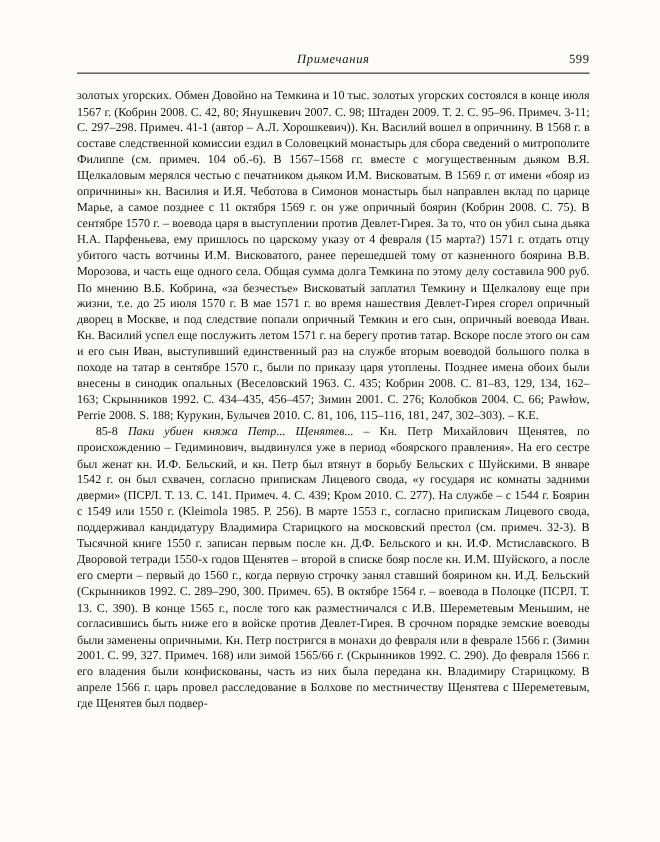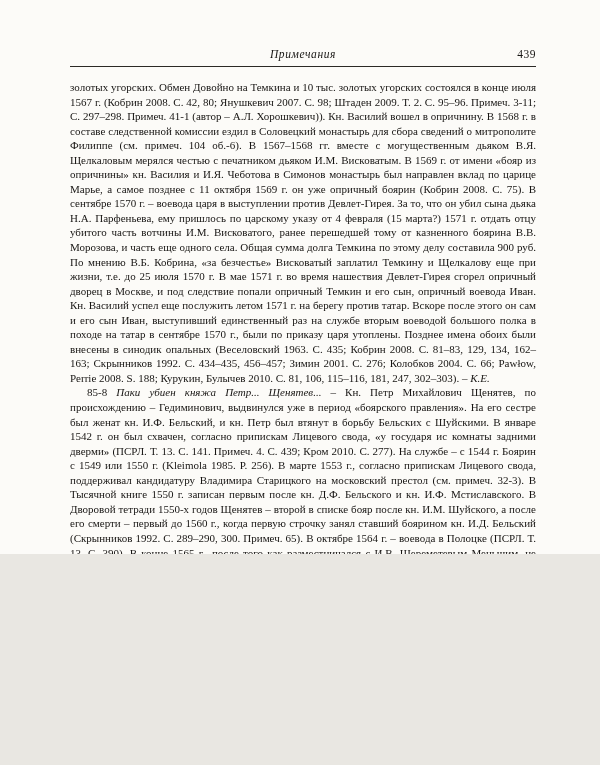--- a/index.html
+++ b/index.html
@@ -9,21 +9,21 @@
   }
   body {
     width: 600px;
     height: 765px;
     font-family: "Liberation Serif", "DejaVu Serif", serif;
     color: #171513;
   }
   .page {
     box-sizing: border-box;
     width: 600px;
-    height: 554px;
+    height: 765px;
     background: #fcfbf8;
     padding: 46px 64px 20px 70px;
     overflow: hidden;
   }
   .running-head {
     position: relative;
     text-align: center;
     font-size: 11.5px;
     height: 16px;
     line-height: 16px;
@@ -56,31 +56,30 @@
   .para.indented {
     text-indent: 17px;
   }
   .note-num {
     font-weight: 400;
   }
   .lemma {
     font-style: italic;
   }
   .sig {
-    font-style: italic;
   }
 </style>
 </head>
 <body>
 
 <div class="page">
 
   <header class="running-head">
     <span class="running-title">Примечания</span>
-    <span class="page-number">439</span>
+    <span class="page-number">599</span>
   </header>
 
   <hr class="rule">
 
   <main class="body-text">
 
     <p class="para"><span>золотых угорских. Обмен Довойно на Темкина и 10 тыс. золотых угорских состоялся в конце июля 1567 г. (Кобрин 2008. С. 42, 80; Янушкевич 2007. С. 98; Штаден 2009. Т. 2. С. 95–96. Примеч. 3-11; С. 297–298. Примеч. 41-1 (автор – А.Л. Хорошкевич)). Кн. Василий вошел в опричнину. В 1568 г. в составе следственной комиссии ездил в Соловецкий монастырь для сбора сведений о митрополите Филиппе (см. примеч. 104 об.-6). В 1567–1568 гг. вместе с могущественным дьяком В.Я. Щелкаловым мерялся честью с печатником дьяком И.М. Висковатым. В 1569 г. от имени «бояр из опричнины» кн. Василия и И.Я. Чеботова в Симонов монастырь был направлен вклад по царице Марье, а самое позднее с 11 октября 1569 г. он уже опричный боярин (Кобрин 2008. С. 75). В сентябре 1570 г. – воевода царя в выступлении против Девлет-Гирея. За то, что он убил сына дьяка Н.А. Парфеньева, ему пришлось по царскому указу от 4 февраля (15 марта?) 1571 г. отдать отцу убитого часть вотчины И.М. Висковатого, ранее перешедшей тому от казненного боярина В.В. Морозова, и часть еще одного села. Общая сумма долга Темкина по этому делу составила 900 руб. По мнению В.Б. Кобрина, «за безчестье» Висковатый заплатил Темкину и Щелкалову еще при жизни, т.е. до 25 июля 1570 г. В мае 1571 г. во время нашествия Девлет-Гирея сгорел опричный дворец в Москве, и под следствие попали опричный Темкин и его сын, опричный воевода Иван. Кн. Василий успел еще послужить летом 1571 г. на берегу против татар. Вскоре после этого он сам и его сын Иван, выступивший единственный раз на службе вторым воеводой большого полка в походе на татар в сентябре 1570 г., были по приказу царя утоплены. Позднее имена обоих были внесены в синодик опальных (Веселовский 1963. С. 435; Кобрин 2008. С. 81–83, 129, 134, 162–163; Скрынников 1992. С. 434–435, 456–457; Зимин 2001. С. 276; Колобков 2004. С. 66; Pawłow, Perrie 2008. S. 188; Курукин, Булычев 2010. С. 81, 106, 115–116, 181, 247, 302–303). – </span><span class="sig">К.Е.</span></p>
 
     <p class="para indented"><span class="note-num">85-8</span><span class="lemma"> Паки убиен княжа Петр... Щенятев...</span><span> – </span><span>Кн. Петр Михайлович Щенятев, по происхождению – Гедиминович, выдвинулся уже в период «боярского правления». На его сестре был женат кн. И.Ф. Бельский, и кн. Петр был втянут в борьбу Бельских с Шуйскими. В январе 1542 г. он был схвачен, согласно припискам Лицевого свода, «у государя ис комнаты задними дверми» (ПСРЛ. Т. 13. С. 141. Примеч. 4. С. 439; Кром 2010. С. 277). На службе – с 1544 г. Боярин с 1549 или 1550 г. (Kleimola 1985. Р. 256). В марте 1553 г., согласно припискам Лицевого свода, поддерживал кандидатуру Владимира Старицкого на московский престол (см. примеч. 32-3). В Тысячной книге 1550 г. записан первым после кн. Д.Ф. Бельского и кн. И.Ф. Мстиславского. В Дворовой тетради 1550-х годов Щенятев – второй в списке бояр после кн. И.М. Шуйского, а после его смерти – первый до 1560 г., когда первую строчку занял ставший боярином кн. И.Д. Бельский (Скрынников 1992. С. 289–290, 300. Примеч. 65). В октябре 1564 г. – воевода в Полоцке (ПСРЛ. Т. 13. С. 390). В конце 1565 г., после того как разместничался с И.В. Шереметевым Меньшим, не согласившись быть ниже его в войске против Девлет-Гирея. В срочном порядке земские воеводы были заменены опричными. Кн. Петр постригся в монахи до февраля или в феврале 1566 г. (Зимин 2001. С. 99, 327. Примеч. 168) или зимой 1565/66 г. (Скрынников 1992. С. 290). До февраля 1566 г. его владения были конфискованы, часть из них была передана кн. Владимиру Старицкому. В апреле 1566 г. царь провел расследование в Болхове по местничеству Щенятева с Шереметевым, где Щенятев был подвер-</span></p>
 

